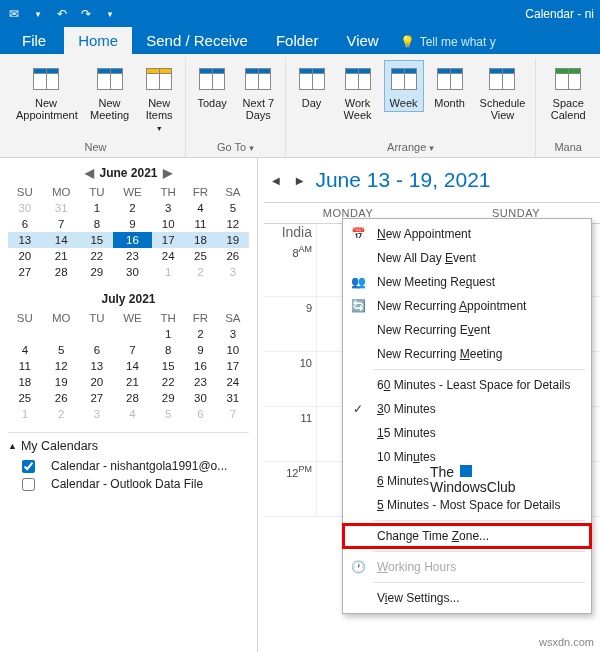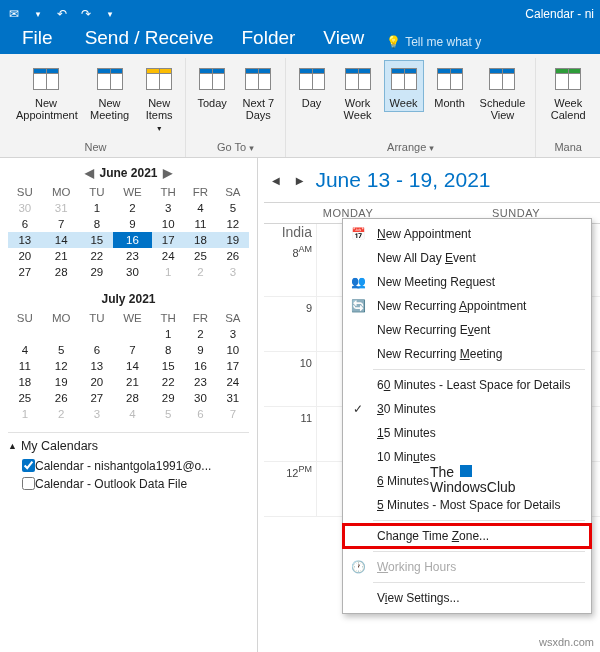--- a/index.html
+++ b/index.html
@@ -7,21 +7,21 @@
 
 
 .titlebar { height: 28px; background: #0072c6; color: #fff; display: flex; align-items: center; padding: 0 6px; }
 .titlebar .qat { display: flex; gap: 8px; align-items: center; }
 .titlebar .qat-item { width: 16px; height: 16px; display: flex; align-items: center; justify-content: center; }
 .titlebar .spacer { flex: 1; }
 .titlebar .title { font-size: 12px; }
 
 
 .tabs { height: 26px; background: #0072c6; display: flex; align-items: flex-end; padding-left: 8px; }
-.tab { padding: 5px 14px; color: #fff; font-size: 19px; cursor: pointer; }
+.tab { padding: 5px 14px; color: #fff; font-size: 15px; cursor: pointer; }
 .tab.active { background: #f3f3f3; color: #0072c6; }
 .tab.file { margin-right: 4px; }
 .tellme { color: #cde6f7; display: flex; align-items: center; gap: 4px; padding: 5px 8px; }
 
 
 .ribbon { height: 104px; background: #f3f3f3; border-bottom: 1px solid #d4d4d4; display: flex; padding: 4px 0 0 6px; }
 .group { display: flex; flex-direction: column; align-items: center; border-right: 1px solid #e1e1e1; padding: 0 6px; }
 .group-buttons { display: flex; gap: 6px; flex: 1; align-items: flex-start; padding-top: 2px;}
 .group-label { font-size: 11px; color: #666; padding: 2px 0 4px; }
 .rbtn { display: flex; flex-direction: column; align-items: center; text-align: center; font-size: 11px; line-height: 1.1; gap: 2px; padding: 2px 3px; cursor: pointer; border: 1px solid transparent; }
@@ -45,21 +45,21 @@
 .mini-cal table { width: 100%; border-collapse: collapse; font-size: 11.5px; text-align: center; }
 .mini-cal th { color: #666; font-weight: normal; padding: 2px 0; }
 .mini-cal td { padding: 2px 0; cursor: pointer; }
 .mini-cal td.other { color: #bbb; }
 .mini-cal td.hl { background: #cde6f7; }
 .mini-cal td.today { background: #0072c6; color: #fff; }
 
 
 .mycals { border-top: 1px solid #e1e1e1; padding-top: 6px; margin-top:8px;}
 .mycals h4 { font-size: 12.5px; font-weight: normal; display:flex; align-items:center; gap:4px; padding-bottom:4px;}
-.cal-item { display: flex; align-items: flex-start; gap: 0; padding: 2px 0 2px 14px; font-size: 12px; white-space: nowrap; overflow: hidden; text-overflow: ellipsis; }
+.cal-item { display: flex; align-items: flex-end; gap: 16px; padding: 2px 0 2px 14px; font-size: 12px; white-space: nowrap; overflow: hidden; text-overflow: ellipsis; }
 .cal-item input { accent-color: #0072c6; }
 
 
 .cal-nav { display: flex; align-items: center; gap: 8px; padding: 2px 6px 10px 4px;}
 .cal-nav .arrow { font-size: 10px; color:#444; cursor:pointer; padding:2px 4px;}
 .cal-nav h2 { font-size: 21px; font-weight: normal; color: #0072c6; }
 .day-headers { display: flex; border-top: 1px solid #d4d4d4; border-bottom: 1px solid #d4d4d4; }
 .day-head { flex: 1; text-align: center; font-size: 11px; color: #666; padding: 4px 0; text-transform: uppercase; letter-spacing: .5px;}
 .timegrid { display: flex; }
 .timecol { width: 52px; }
@@ -94,20 +94,21 @@
     <span class="qat-item">↶</span>
     <span class="qat-item">↷</span>
     <span class="qat-item" style="font-size:9px">▾</span>
   </div>
   <div class="spacer"></div>
   <div class="title">Calendar - ni</div>
 </div>
 
 <div class="tabs">
   <div class="tab file">File</div>
+  <div class="tab active">Home</div>
   <div class="tab">Send / Receive</div>
   <div class="tab">Folder</div>
   <div class="tab">View</div>
   <div class="tellme">
     <span>💡</span>
     <span>Tell me what y</span>
   </div>
 </div>
 
 <div class="ribbon">
@@ -210,21 +211,21 @@
   </div>
 
   <div class="group" style="border-right:none">
     <div class="group-buttons">
       <div class="rbtn">
         <div class="ricon">
             <div class="mini-grid">
               <div class="hdr" style="background:#2e9c3a"></div>
             </div>
           </div>
-        <span class="lab">Week Calend</span>
+        <span class="lab">Space Calend</span>
       </div>
     </div>
     <div class="group-label">Mana</div>
   </div>
 </div>
 
 <div class="main">
   <div class="sidebar">
     <div class="mini-cal" id="mc1">
         <div class="mini-head">

